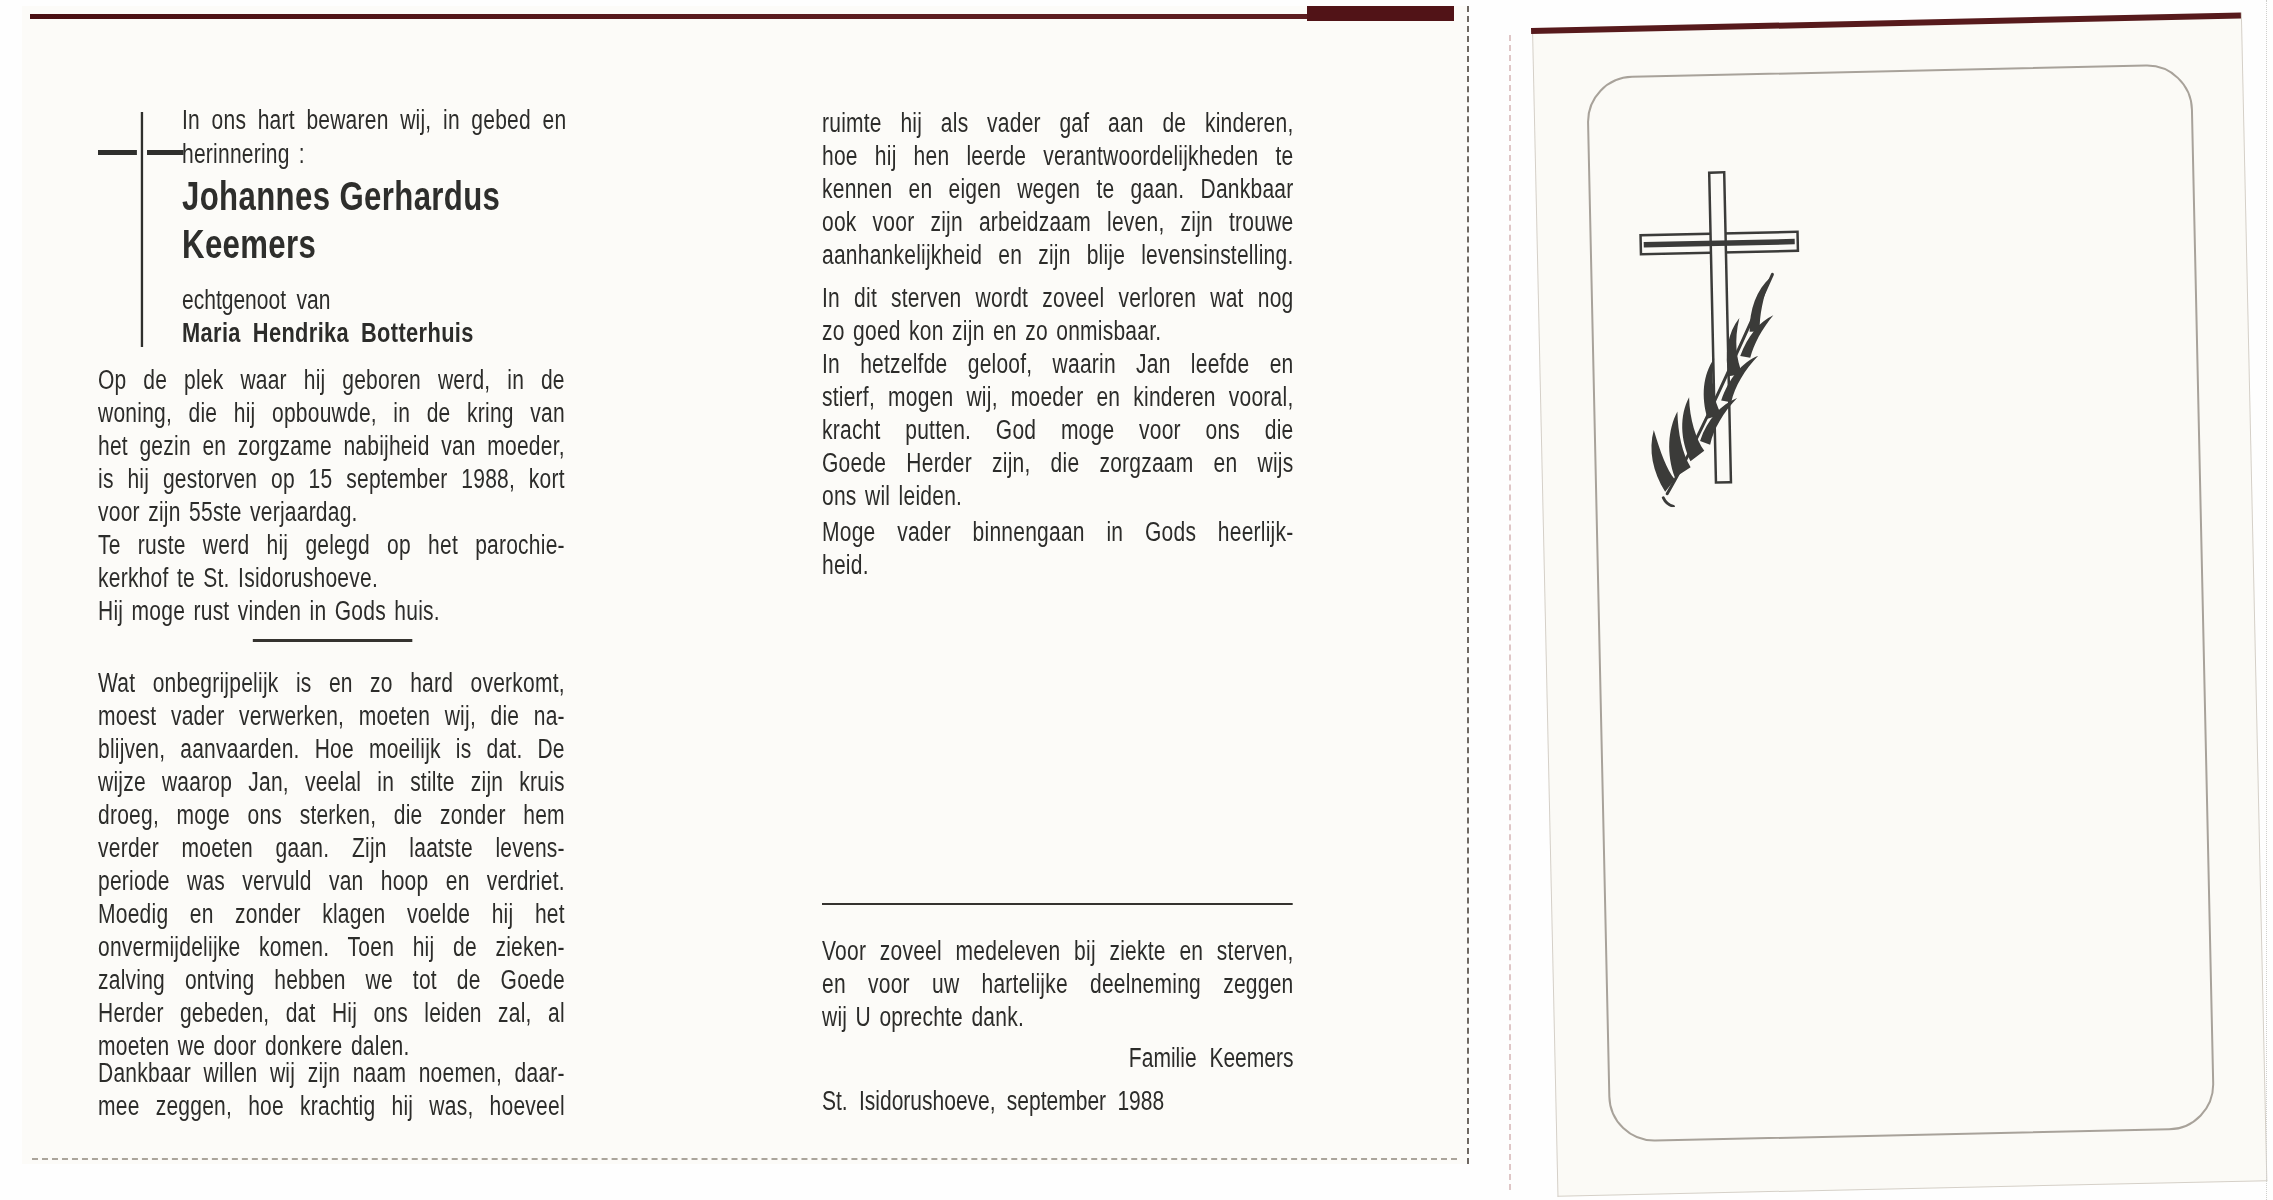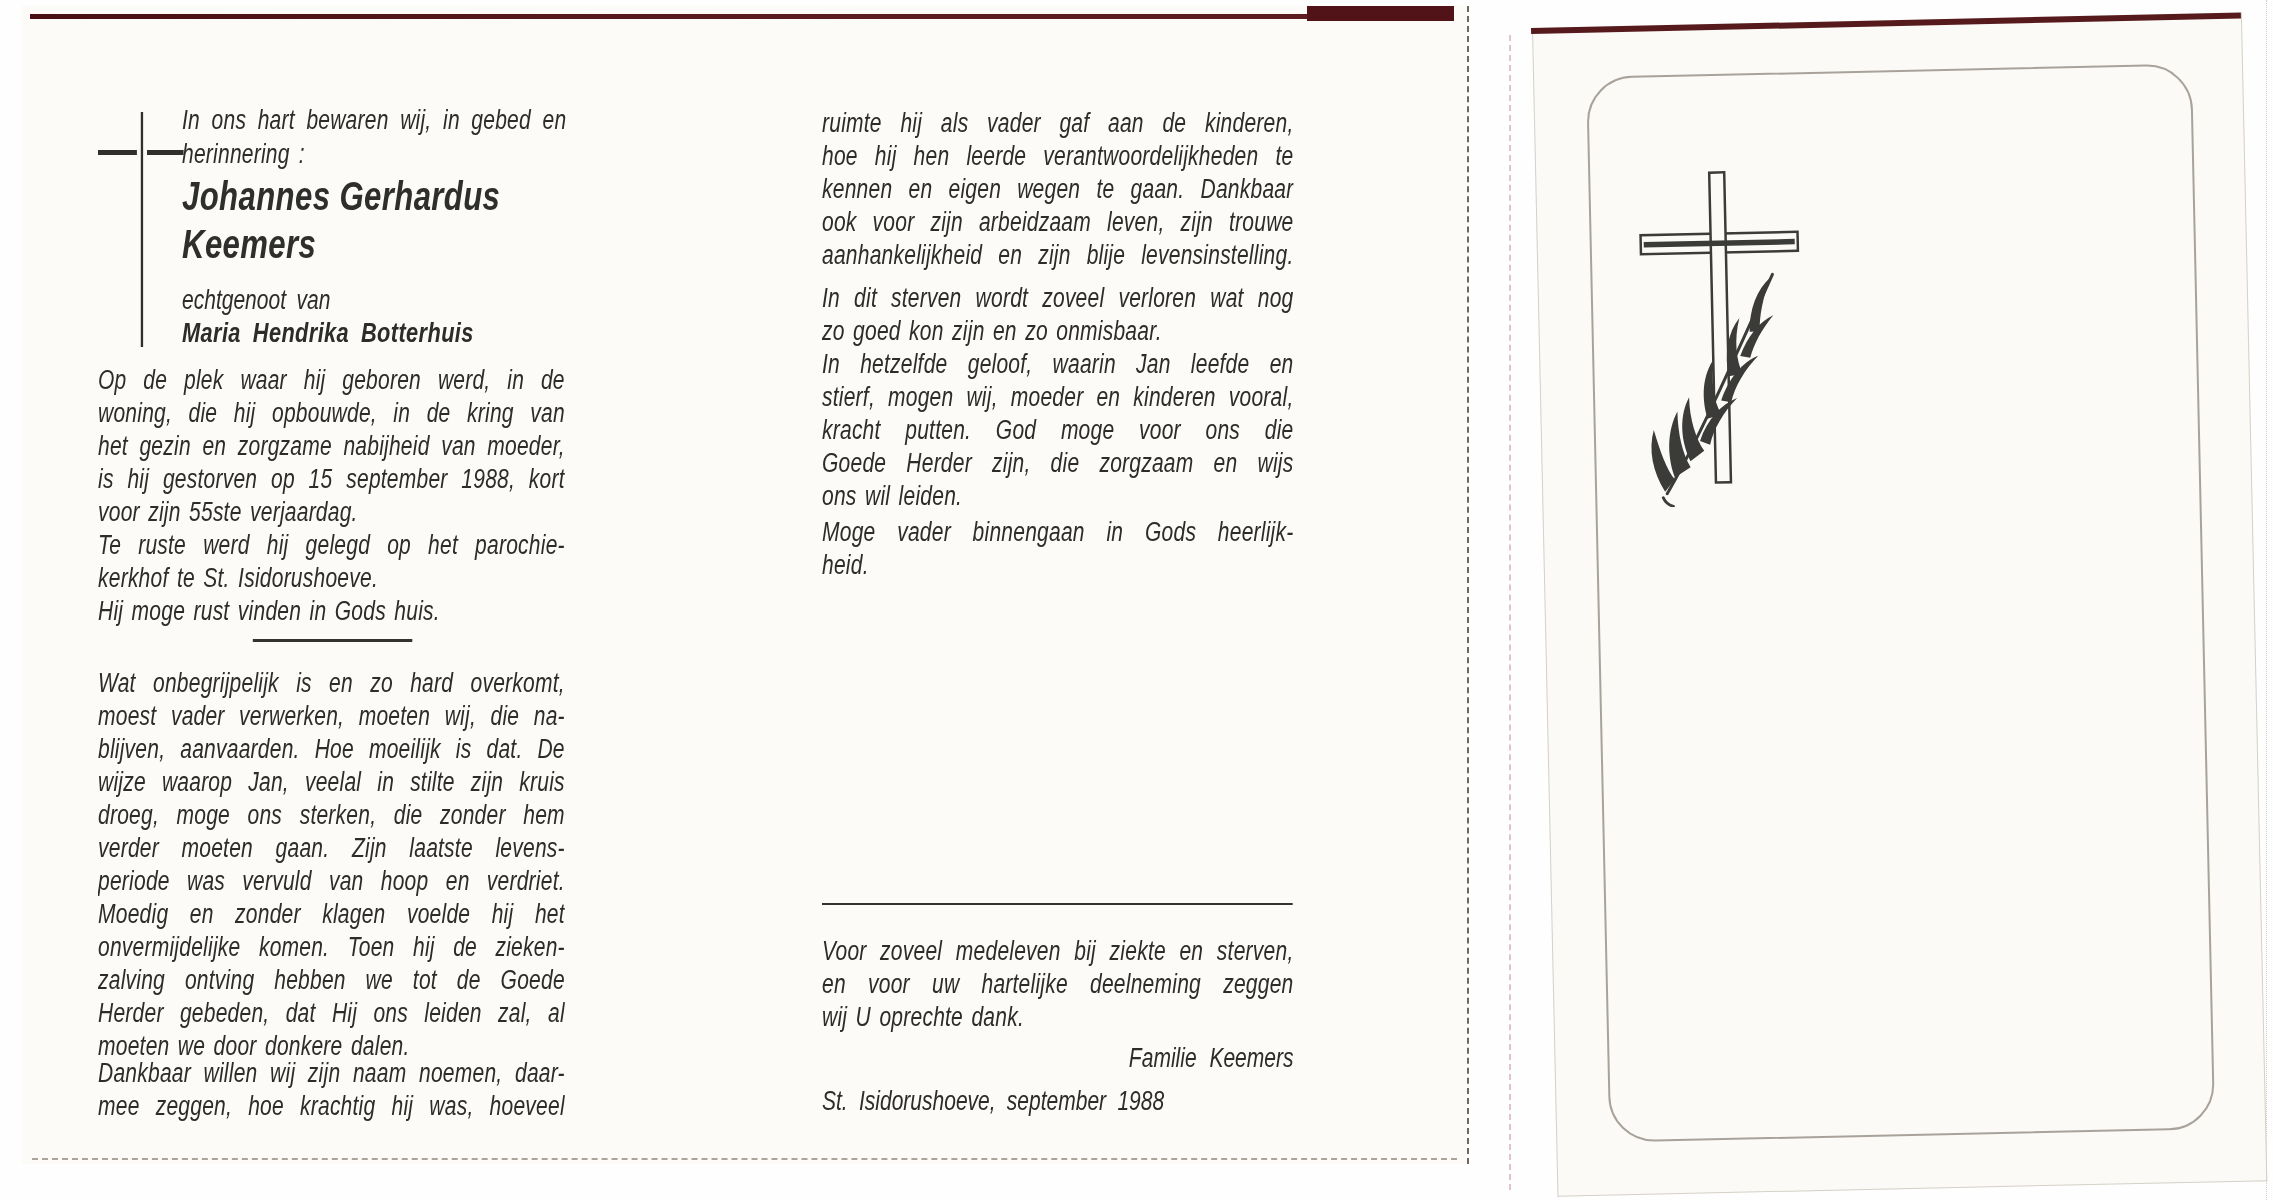--- a/index.html
+++ b/index.html
@@ -1,17 +1,17 @@
 <!DOCTYPE html>
 <html><head>
 <meta charset="utf-8">
 <style>
   html,body{margin:0;padding:0;background:#ffffff;}
   .canvas{position:relative;width:2273px;height:1200px;background:#fefefe;overflow:hidden;
-          font-family:"Liberation Sans", sans-serif;color:#2c2c2a;font-style:italic;}
+          font-family:"Liberation Sans", sans-serif;color:#2c2c2a;}
 
   
   .page-left{position:absolute;left:22px;top:6px;width:1445px;height:1158px;
              background:#fcfbf8;border-right:2px dashed #6e6862;}
   .edge-top-left{position:absolute;left:8px;top:8px;width:1420px;height:5px;
                  background:linear-gradient(to right,#4a0f12,#5d1d20 60%,#5d1d20);}
   .edge-top-blob{position:absolute;left:1285px;top:0px;width:147px;height:15px;background:#511317;}
   .edge-bottom-left{position:absolute;left:10px;top:1152px;width:1425px;height:0;
                     border-top:2px dashed #aaa49b;}
 

